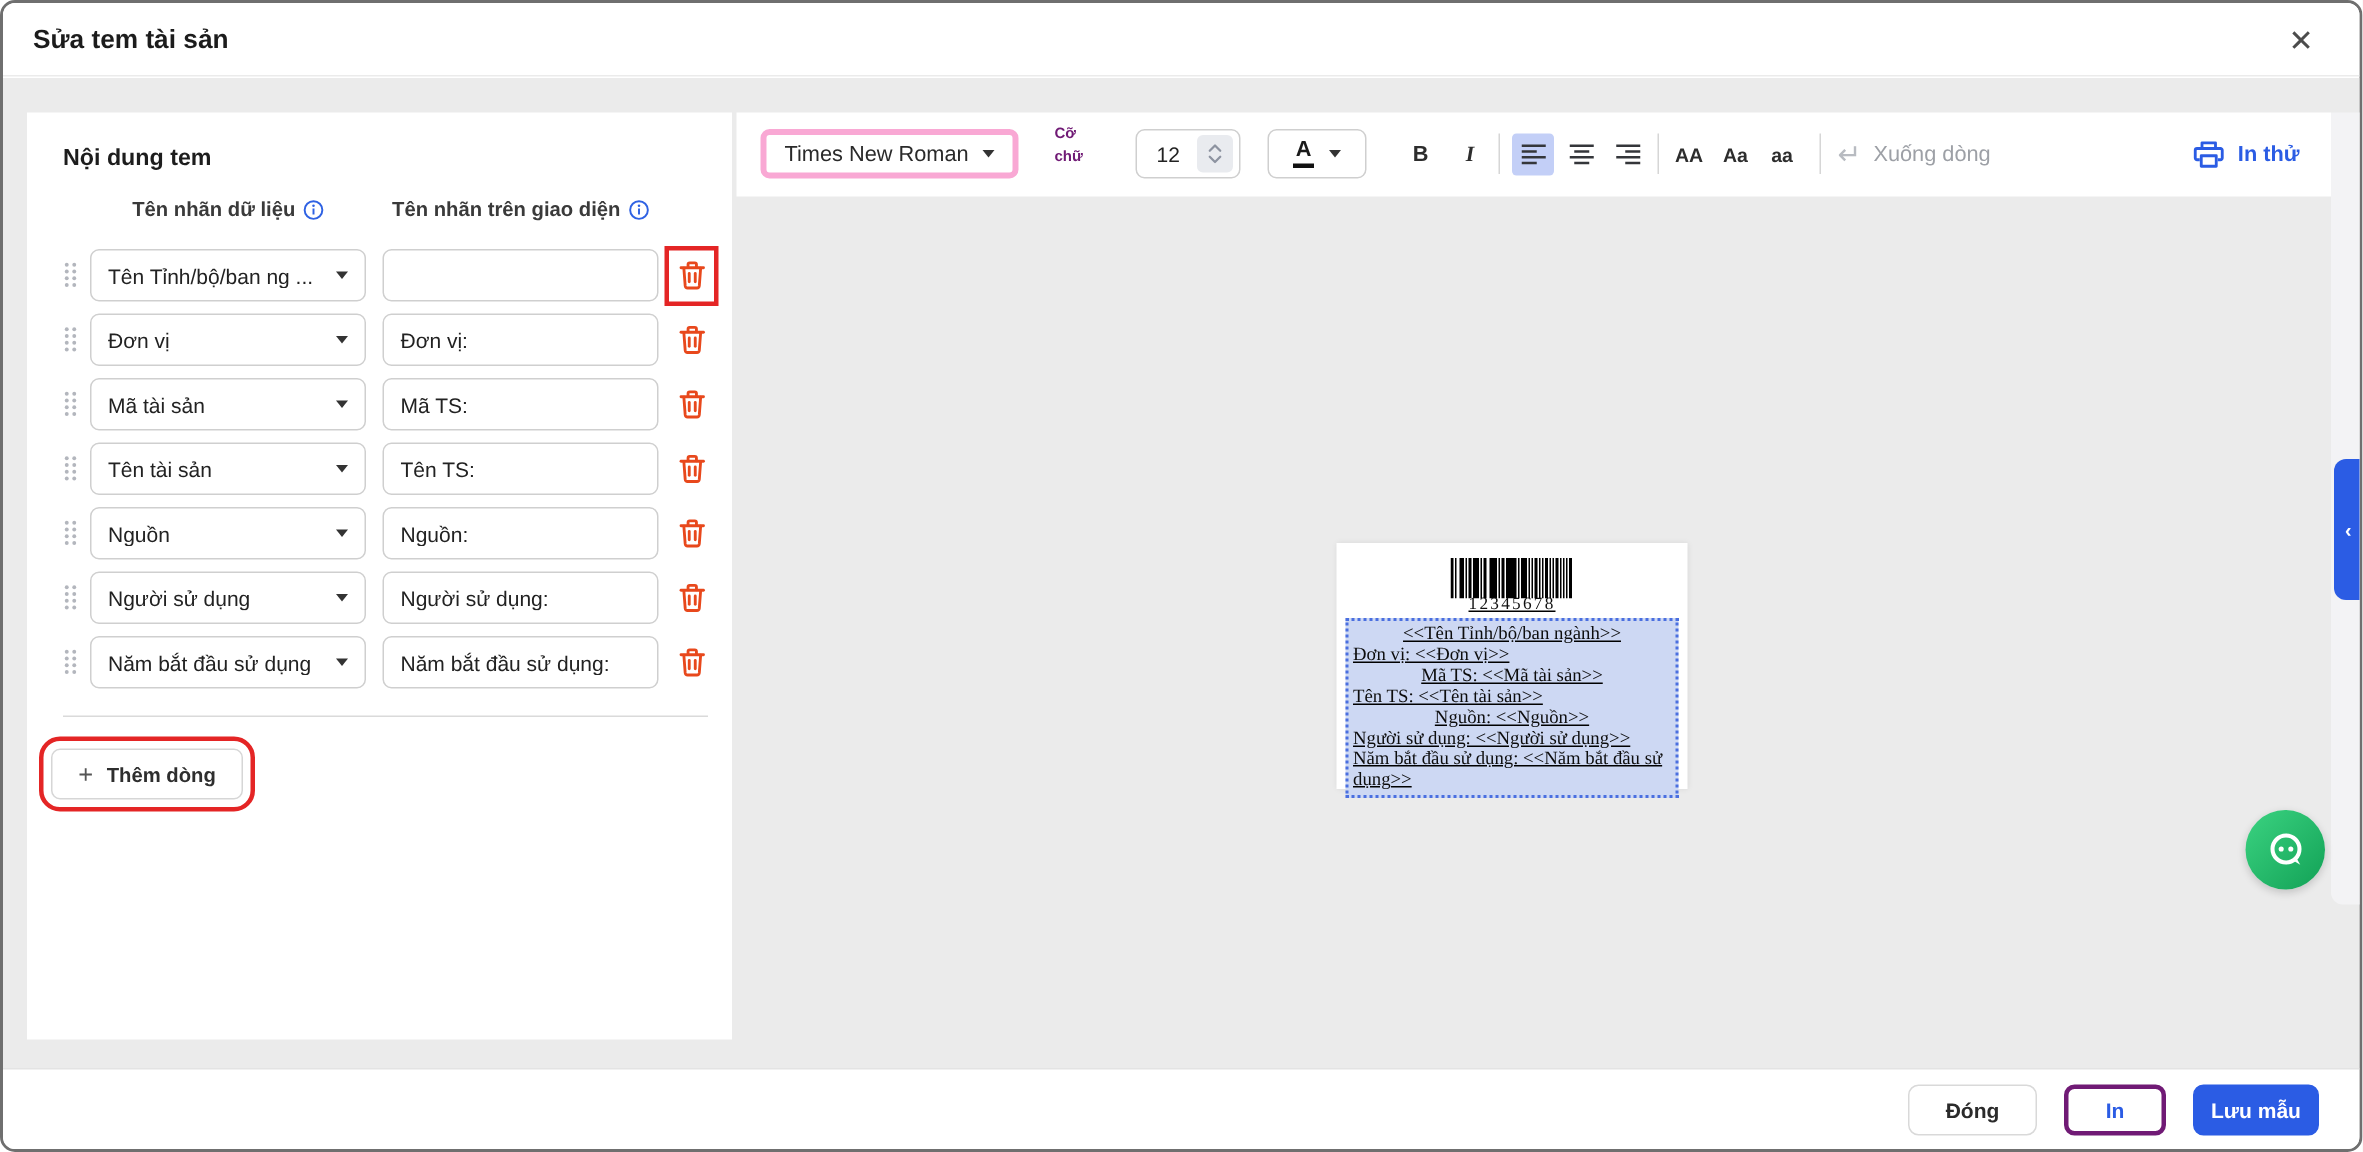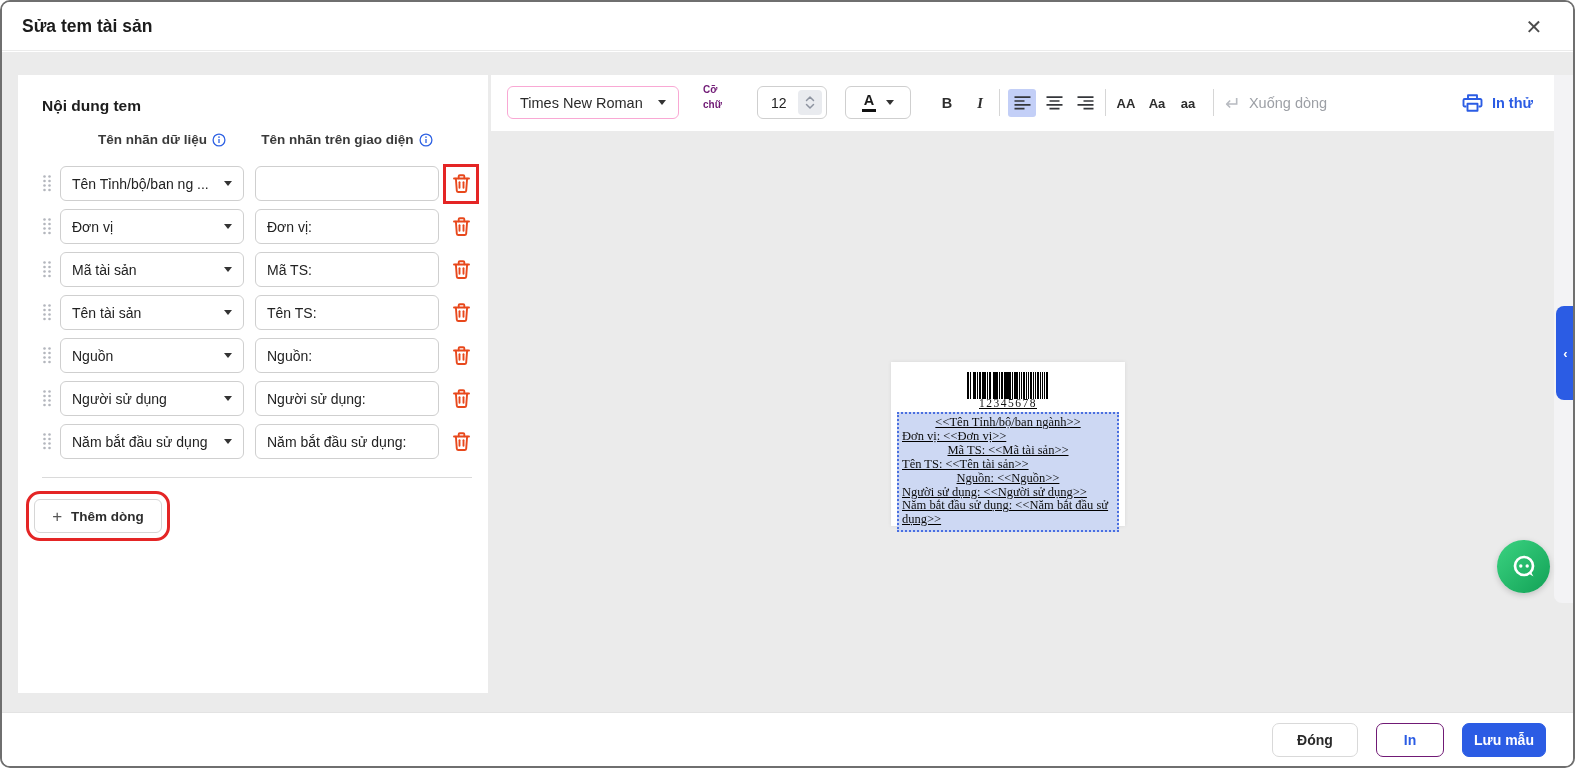--- a/index.html
+++ b/index.html
@@ -12,39 +12,39 @@
   .close-x { position:absolute; right:26px; top:12px; width:26px; height:26px; font-size:20px; color:#4c4c4c; display:flex; align-items:center; justify-content:center; cursor:pointer; }
 
   
   .body { position:absolute; top:50px; left:0; right:0; bottom:54px; background:#ebebeb; }
 
   
   .left-card { position:absolute; left:16px; top:23px; width:470px; height:618px; background:#fff; }
   .panel-heading { position:absolute; left:24px; top:22px; font-size:15.5px; font-weight:700; color:#1d1d1d; }
   .col-headers { position:absolute; top:57px; left:0; right:0; height:20px; }
   .col-h { position:absolute; font-size:13.5px; font-weight:600; color:#3a3a3a; display:flex; align-items:center; justify-content:center; gap:5px; }
-  .col-h1 { left:52px; width:184px; }
+  .col-h1 { left:42px; width:184px; }
   .col-h2 { left:237px; width:184px; }
   .rows { position:absolute; top:91px; left:0; right:0; }
   .row { height:35px; margin-bottom:8px; display:flex; align-items:center; }
   .drag { margin-left:24px; width:12px; display:flex; align-items:center; }
   .select { margin-left:6px; width:184px; height:35px; border:1px solid #cfcfcf; border-radius:6px; background:#fff; display:flex; align-items:center; padding:0 11px; cursor:pointer; }
   .select-text { flex:1; font-size:14px; color:#222; white-space:nowrap; overflow:hidden; }
   .caret { width:0; height:0; border-left:4.5px solid transparent; border-right:4.5px solid transparent; border-top:5.5px solid #333; }
   .label-input { margin-left:11px; width:184px; height:35px; border:1px solid #cfcfcf; border-radius:6px; padding:0 11px; font-size:14px; color:#222; font-family:"Liberation Sans", sans-serif; outline:none; }
   .trash-btn { margin-left:9px; width:26px; height:30px; background:none; border:none; display:flex; align-items:center; justify-content:center; cursor:pointer; }
   .trash-btn.hl { outline:3px solid #e42525; outline-offset:2px; }
   .divider { position:absolute; top:402px; left:24px; width:430px; border-top:1px solid #dadada; }
   .add-row { position:absolute; left:16px; top:424px; width:128px; height:34px; background:#fff; border:1px solid #d6d6d6; border-radius:6px; display:flex; align-items:center; justify-content:center; gap:9px; font-size:13.5px; font-weight:700; color:#2e2e2e; cursor:pointer; }
   .add-row.hl { outline:3px solid #e42525; outline-offset:5px; }
   .plus { font-size:17px; font-weight:400; color:#555; line-height:1; }
 
   
   .toolbar { position:absolute; left:489px; top:23px; width:1063px; height:56px; background:#fff; display:flex; align-items:center; }
-  .font-select { position:absolute; left:16px; top:11px; width:172px; height:33px; border:1px solid #f9a8d4; border-radius:6px; display:flex; align-items:center; padding:0 12px; cursor:pointer; }
+  .font-select { position:absolute; left:16px; top:11px; width:172px; height:33px; border:4px solid #f9a8d4; border-radius:6px; display:flex; align-items:center; padding:0 12px; cursor:pointer; }
   .font-select span.fname { flex:1; font-size:14.5px; color:#2a2a2a; }
   .size-label { position:absolute; left:212px; top:8px; width:34px; font-size:10px; font-weight:700; color:#701a75; line-height:1.45; }
   .size-box { position:absolute; left:266px; top:11px; width:70px; height:33px; border:1px solid #cfcfcf; border-radius:6px; display:flex; align-items:center; }
   .size-val { font-size:14px; color:#222; padding-left:13px; flex:1; }
   .spin { width:24px; height:25px; margin-right:4px; background:#e9ebef; border-radius:4px; display:flex; align-items:center; justify-content:center; cursor:pointer; }
   .color-btn { position:absolute; left:354px; top:11px; width:66px; height:33px; border:1px solid #cfcfcf; border-radius:6px; display:flex; align-items:center; justify-content:center; gap:10px; cursor:pointer; }
   .colorA { font-size:14.5px; font-weight:700; color:#1a1a1a; border-bottom:3px solid #111; padding:0 2px 1px; line-height:1.1; }
   .tbtn { position:absolute; top:14px; width:28px; height:28px; display:flex; align-items:center; justify-content:center; font-size:14.5px; font-weight:700; color:#2d2d2d; border-radius:3px; cursor:pointer; }
   .tbtn.it { font-style:italic; font-family:"Liberation Serif", serif; }
   .vsep { position:absolute; top:14px; width:1px; height:27px; background:#d6d6d6; }
@@ -66,21 +66,21 @@
   
   .right-strip { position:absolute; left:1552px; top:23px; width:21px; height:528px; background:#f3f3f5; border-radius:0 0 0 8px; }
   .side-tab { position:absolute; left:1554px; top:254px; width:19px; height:94px; background:#2b5ce4; border-radius:8px 0 0 8px; display:flex; align-items:center; justify-content:center; cursor:pointer; }
   .side-tab span { color:#fff; font-size:13px; font-weight:700; line-height:1; }
   .fab { position:absolute; left:1495px; top:488px; width:53px; height:53px; border-radius:50%; background:linear-gradient(135deg,#3bd381 0%,#12a156 100%); display:flex; align-items:center; justify-content:center; box-shadow:0 2px 6px rgba(0,0,0,0.18); cursor:pointer; }
 
   
   .footer { position:absolute; left:0; right:0; bottom:0; height:54px; background:#fff; border-top:1px solid #e3e3e3; display:flex; align-items:center; justify-content:flex-end; gap:18px; padding-right:27px; }
   .btn { height:34px; border-radius:7px; font-size:14px; font-weight:600; font-family:"Liberation Sans", sans-serif; cursor:pointer; display:flex; align-items:center; justify-content:center; }
   .btn-close { width:86px; background:#fff; border:1px solid #d9d9d9; color:#2b2b2b; }
-  .btn-print { width:68px; background:#fff; border:1px solid #701a75; color:#2b5ce4; }
+  .btn-print { width:68px; background:#fff; border:3px solid #701a75; color:#2b5ce4; }
   .btn-save { width:84px; background:#2b5ce4; border:1px solid #2b5ce4; color:#ffffff; }
 </style>
 </head>
 <body>
 
 <div class="frame">
 
   <div class="header">
     <div class="title">Sửa tem tài sản</div>
     <div class="close-x">✕</div>

